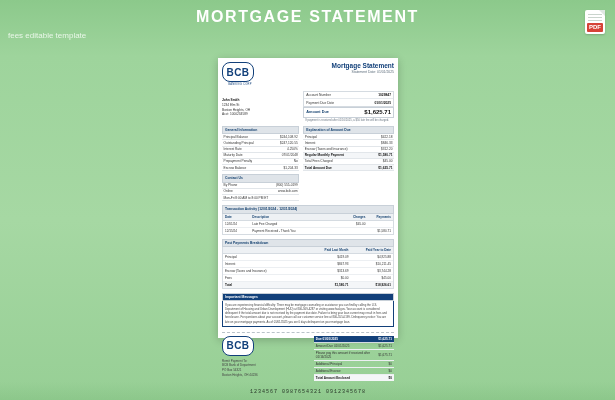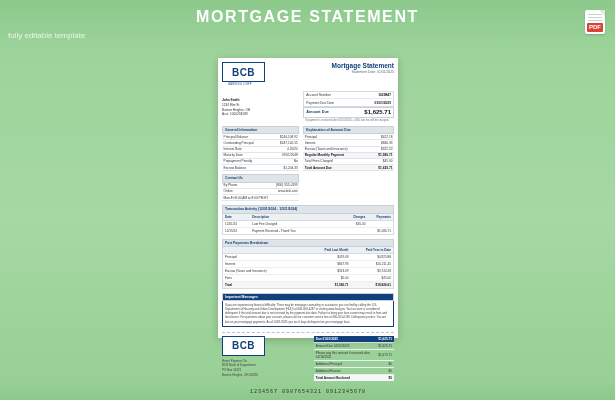--- a/index.html
+++ b/index.html
@@ -31,21 +31,21 @@
   .ficon .lines{position:absolute;left:3px;top:4px;right:3px;}
   .ficon .lines i{display:block;height:1px;background:#c9d4cd;margin-bottom:2px;}
 
   
   .page{position:absolute;left:218px;top:58px;width:180px;height:280px;background:#fff;
     box-shadow:0 2px 8px rgba(0,0,0,.22);}
   .doc{position:absolute;left:222px;top:62px;width:172px;height:268px;}
   .doc *{box-sizing:border-box;}
 
   
-  .logo{width:43px;height:20px;border:1.2px solid #12407a;border-radius:0;
+  .logo{width:32px;height:20px;border:1.2px solid #12407a;border-radius:8px;
     display:flex;align-items:center;justify-content:center;color:#12407a;
     font-size:10px;font-weight:bold;letter-spacing:.5px;background:#fff;}
   .logo-sub{font-size:2.6px;color:#12407a;letter-spacing:.3px;margin-top:1px;text-align:center;width:36px;}
 
   .dochead{display:flex;justify-content:space-between;align-items:flex-start;}
   .dt-title{color:#12407a;font-size:6.5px;font-weight:bold;text-align:right;line-height:1.15;}
   .dt-sub{color:#5b6b7a;font-size:3.4px;text-align:right;margin-top:1px;}
 
   .addr{margin-top:7px;font-size:3.2px;color:#333;line-height:1.5;}
   .addr .nm{font-weight:bold;color:#111;}
@@ -96,21 +96,21 @@
   
   .footer-fade{position:absolute;left:0;bottom:0;width:615px;height:18px;
     background:linear-gradient(180deg,rgba(140,200,138,0) 0%, rgba(120,185,120,.35) 100%);}
 </style>
 </head>
 <body>
 
 <div class="stage">
   <div class="bg-grad"></div>
 
-  <div class="brand-sub">fully editable template</div>
+  <div class="brand-sub">fees editable template</div>
   <div class="title">MORTGAGE STATEMENT</div>
 
   <div class="ficons">
     <div class="ficon pdf">
       <div class="corner"></div>
       <div class="lines">
           <i></i>
           <i></i>
           <i></i>
           <i></i>

